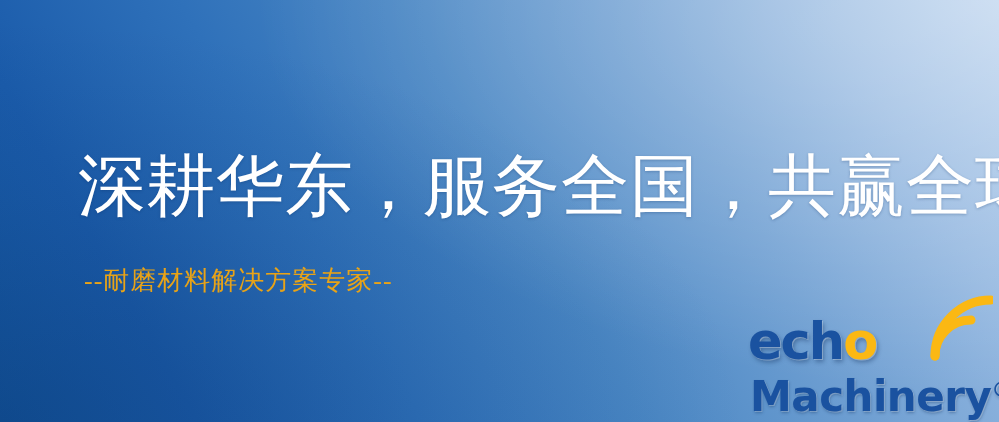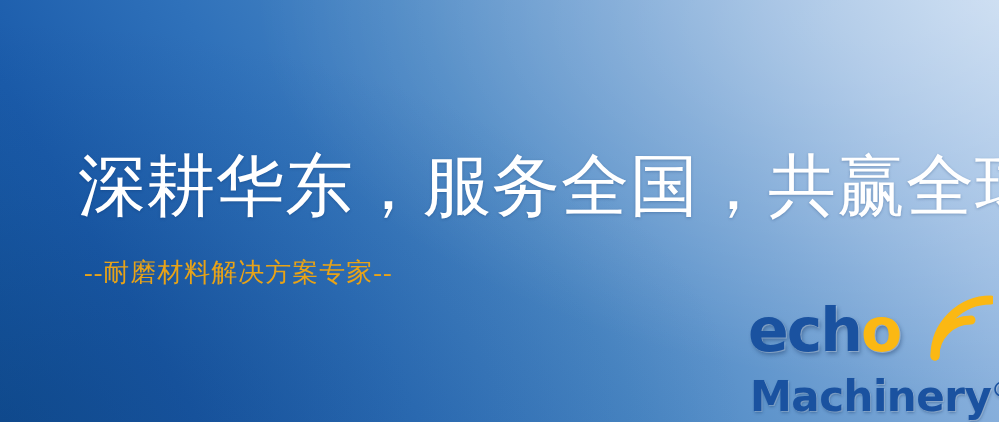--- a/index.html
+++ b/index.html
@@ -59,45 +59,45 @@
     color: #ffffff;
     letter-spacing: 1px;
     white-space: nowrap;
     text-shadow: 0 1px 3px rgba(10,44,92,0.28);
   }
 
   
   .subtitle {
     position: absolute;
     left: 84px;
-    top: 257px;
+    top: 265px;
     font-family: "Liberation Serif", "DejaVu Serif", serif;
     font-size: 26px;
     line-height: 1.2;
     color: #e8a317;
     letter-spacing: 1px;
     white-space: nowrap;
   }
 
   
   .logo {
     position: absolute;
     left: 744px;
     top: 292px;
     width: 252px;
     height: 126px;
   }
 
   .logo-wordmark {
     position: absolute;
     left: 4px;
-    top: 0px;
+    top: 12px;
     font-family: "DejaVu Sans", sans-serif;
     font-weight: bold;
-    font-size: 60px;
+    font-size: 51px;
     line-height: 76px;
     letter-spacing: -2px;
     color: #1a52a0;
     text-shadow:
        1px 1px 0 rgba(255,255,255,0.30),
        2px 3px 4px rgba(18,48,92,0.40);
     white-space: nowrap;
   }
   .logo-wordmark .gold-o {
     color: #fbb813;

